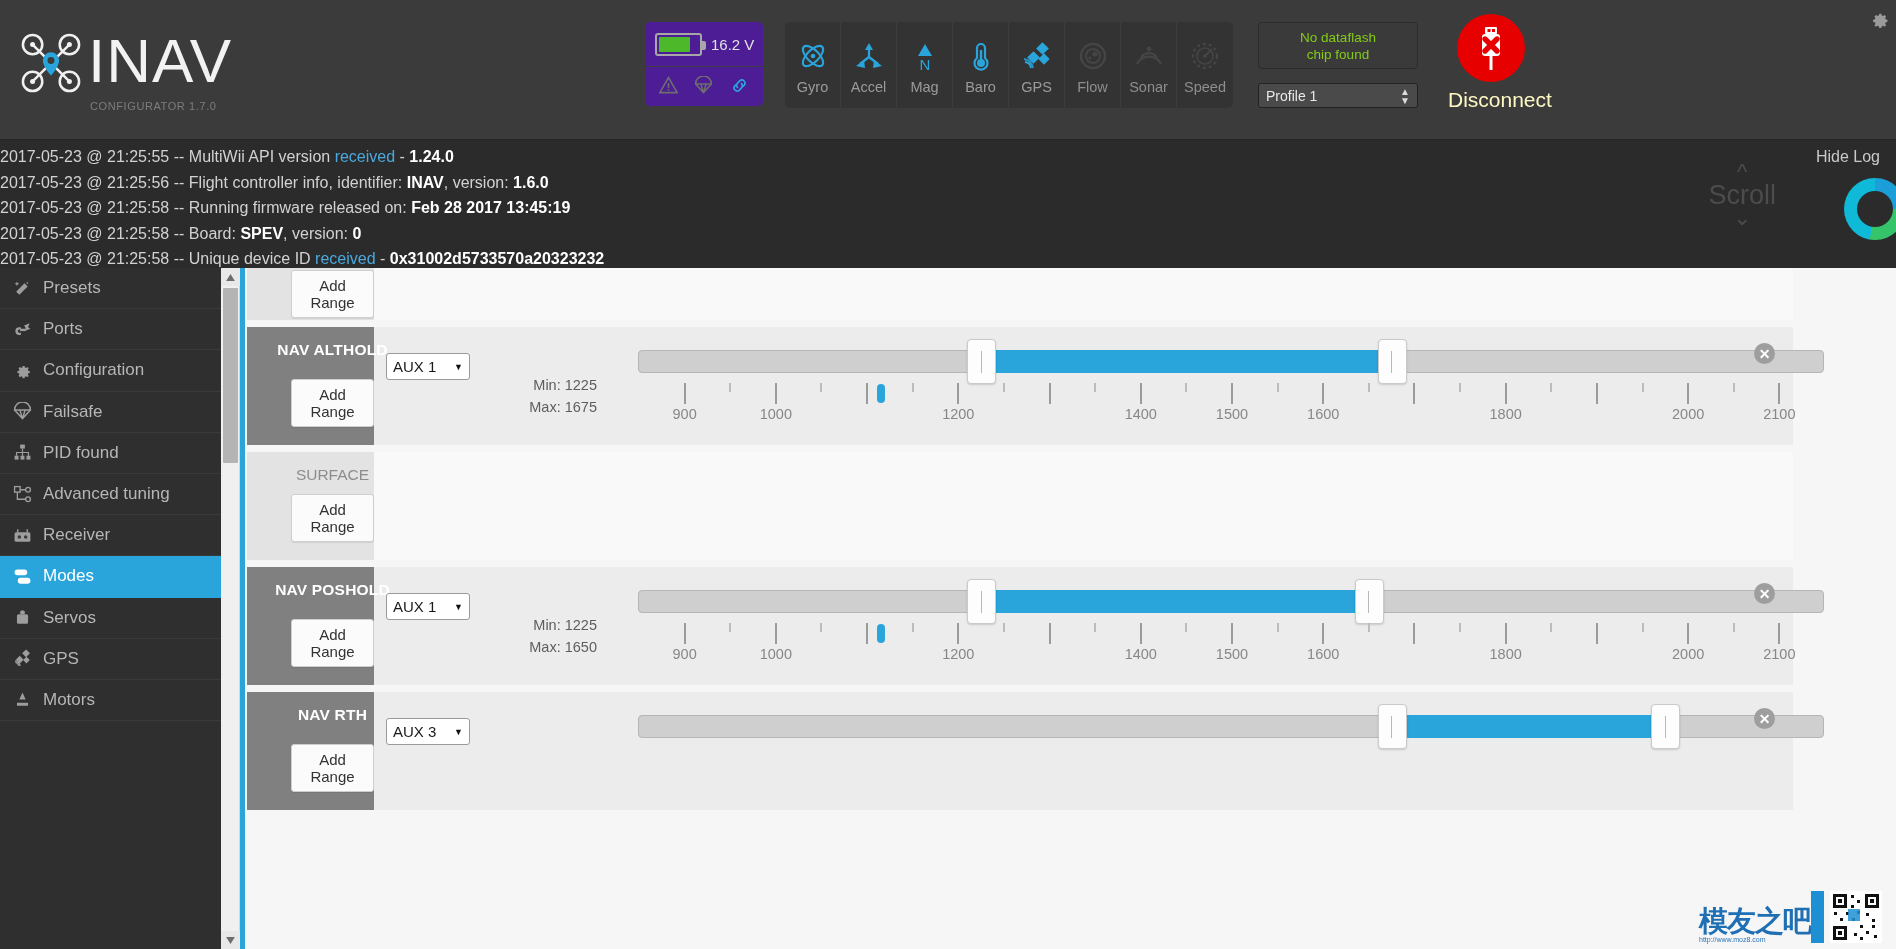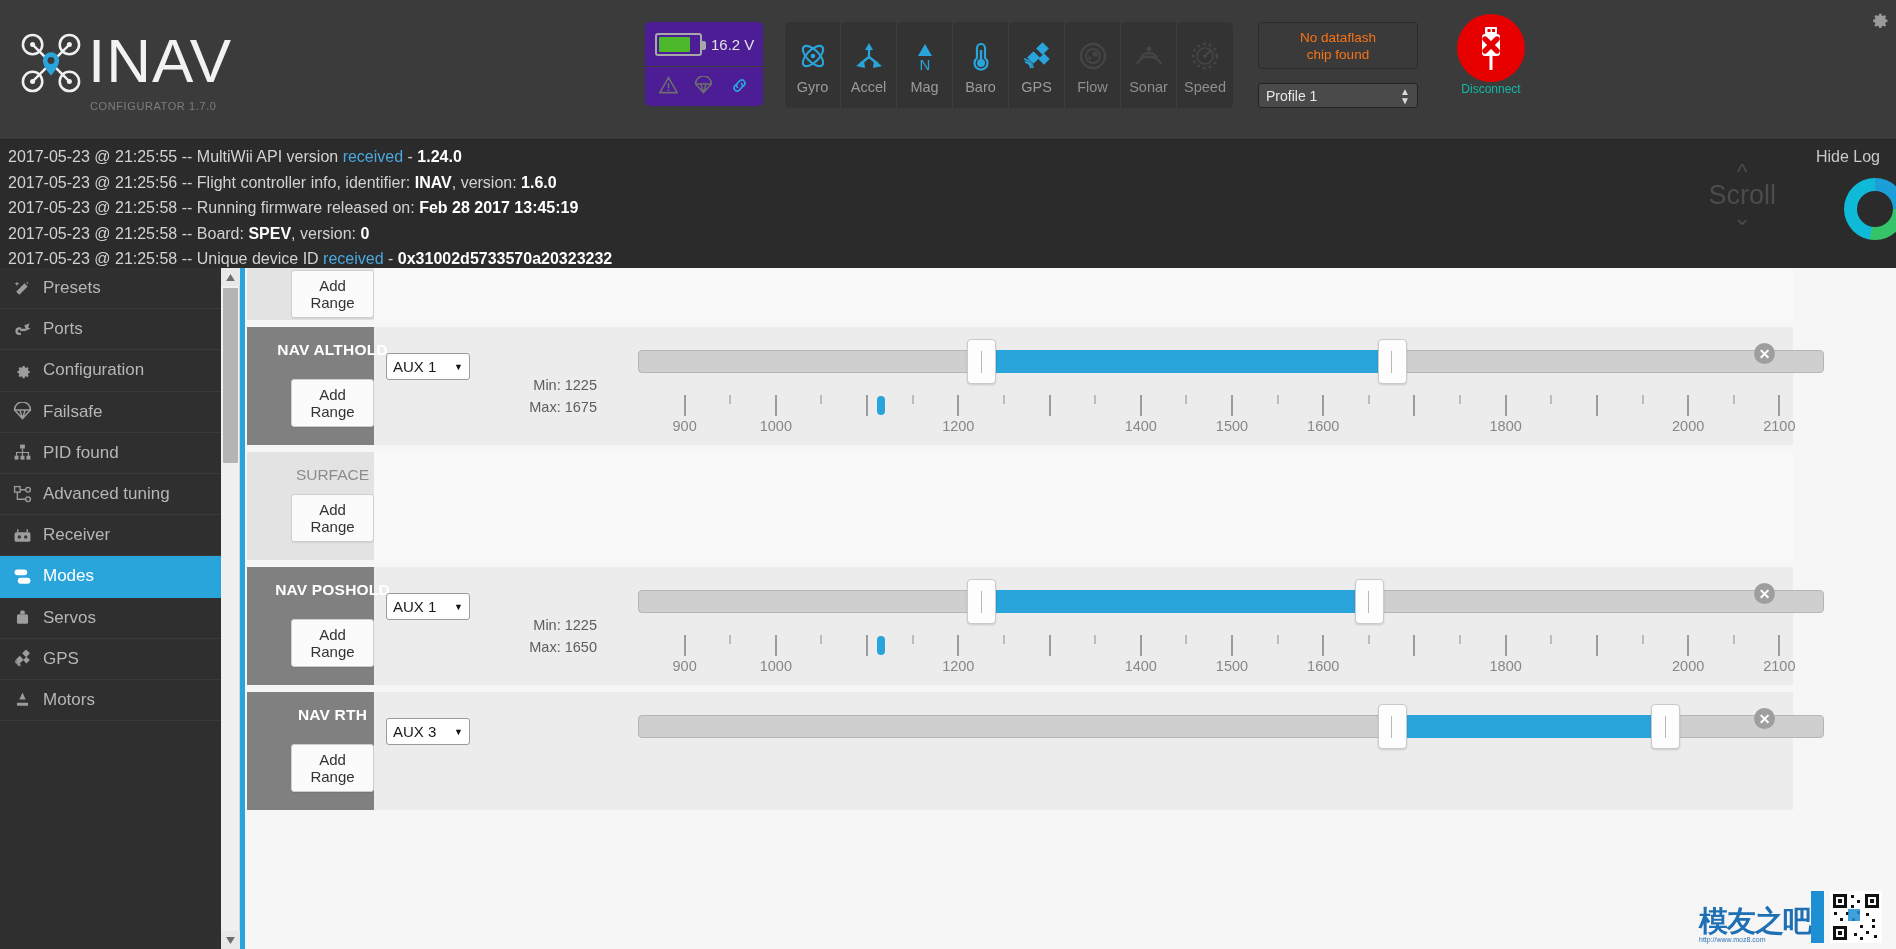--- a/index.html
+++ b/index.html
@@ -63,45 +63,45 @@
   .sensor:last-child { border-right: none; }
   .sensor .s-icon { height: 42px; display: flex; align-items: center; }
   .sensor .s-label { font-size: 14.5px; color: #8e8e8e; margin-top: 2px; }
   .sensor.on .s-label { color: #9b9b9b; }
 
   
   .df-box {
     position: absolute; left: 1258px; top: 22px; width: 160px; height: 47px;
     background: #3a3a3a; border: 1px solid #2b2b2b; border-radius: 4px;
     display: flex; flex-direction: column; align-items: center; justify-content: center;
-    color: #f97316; font-size: 13.5px; line-height: 17px;
+    color: #84cc16; font-size: 13.5px; line-height: 17px;
   }
   .profile-box {
     position: absolute; left: 1258px; top: 83px; width: 160px; height: 25px;
     background: #4a4a4a; border: 1px solid #232323; border-radius: 3px;
     display: flex; align-items: center; padding: 0 7px;
     color: #e8e8e8; font-size: 14px;
   }
   .spinner { margin-left: auto; line-height: 8px; font-size: 10px; color: #dcdcdc; }
   .spinner div { line-height: 9px; }
 
   
   .disconnect { position: absolute; left: 1448px; top: 14px; width: 86px; text-align: center; }
   .disc-circle {
     width: 68px; height: 68px; border-radius: 50%; background: #e60000;
     margin: 0 auto; position: relative;
   }
-  .disc-label { color: #14b8a6; font-size: 12px; }
+  .disc-label { color: #fef9c3; font-size: 21px; margin-top: 6px; }
   .gear-top { position: absolute; right: 6px; top: 8px; }
 
   
   .log {
     position: absolute; left: 0; top: 140px; width: 1896px; height: 128px;
     background: #2b2b2b; color: #d2d2d2; font-size: 16px;
-    padding: 4px 0 0 8px; overflow: hidden;
+    padding: 4px 0 0 0; overflow: hidden;
   }
   .log-line { line-height: 25.5px; white-space: nowrap; }
   .log-line b { color: #ffffff; font-weight: bold; }
   .log-line .kw { color: #4aa8dd; }
   .hide-log {
     position: absolute; right: 16px; top: 8px; color: #c9c9c9;
     font-size: 16px; cursor: pointer;
   }
   .scroll-ctl {
     position: absolute; right: 120px; top: 24px; text-align: center; color: #555;
@@ -212,21 +212,21 @@
   .handle {
     position: absolute; top: -12px; width: 29px; height: 45px;
     background: #fdfdfd; border: 1px solid #cacaca; border-radius: 4px;
     box-shadow: 0 1px 2px rgba(0,0,0,.15); cursor: pointer;
   }
   .handle:after {
     content: ""; position: absolute; left: 50%; top: 11px; margin-left: -1px;
     width: 1px; height: 22px; background: #b8b8b8;
   }
 
-  .ruler { position: absolute; left: 264px; top: 68px; width: 1186px; height: 56px; }
+  .ruler { position: absolute; left: 264px; top: 56px; width: 1186px; height: 56px; }
   .tick { position: absolute; top: 0; width: 2px; background: #9b9b9b; }
   .tick.major { height: 21px; }
   .tick.minor { height: 9px; background: #bcbcbc; width: 2px; }
   .tick-label {
     position: absolute; top: 23px; font-size: 14.5px; color: #878787;
     transform: translateX(-50%); white-space: nowrap;
   }
   .chan-marker {
     position: absolute; top: 1px; width: 8px; height: 19px;
     background: #29a5dc; border-radius: 4px;

